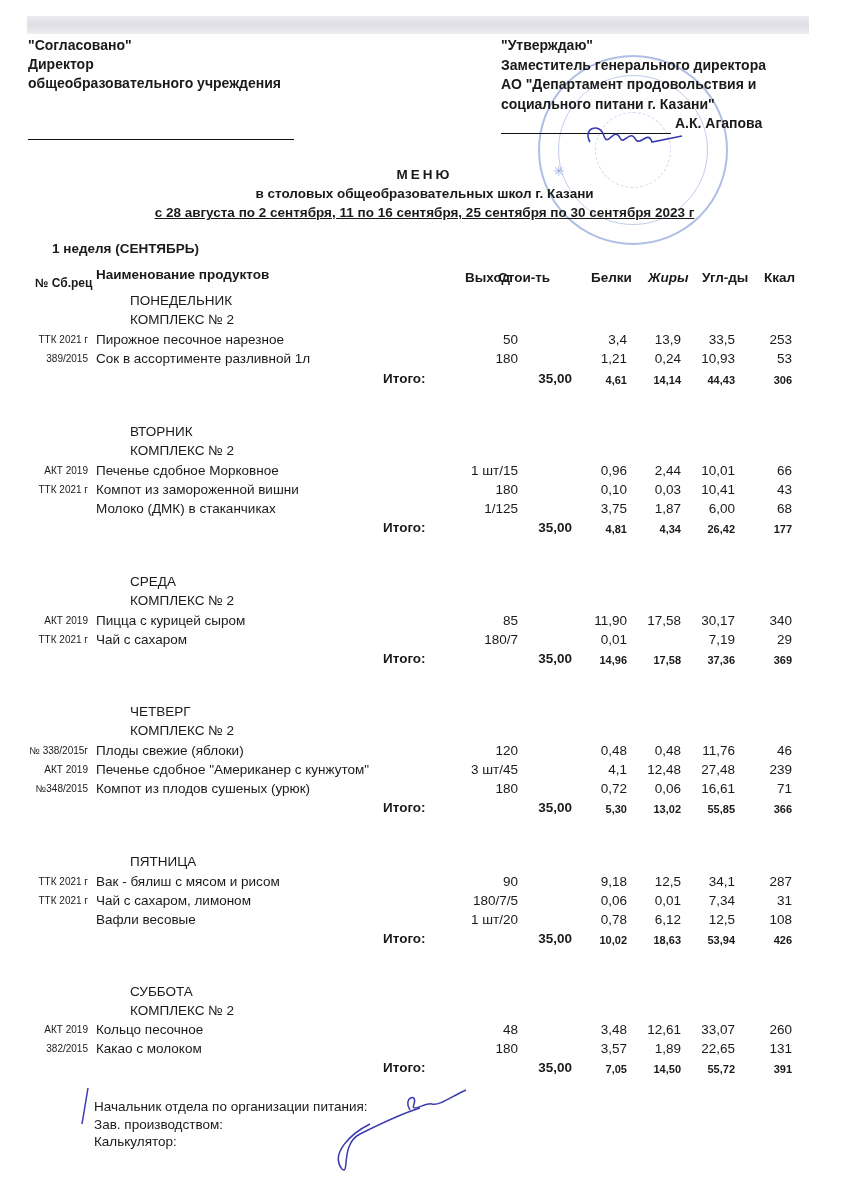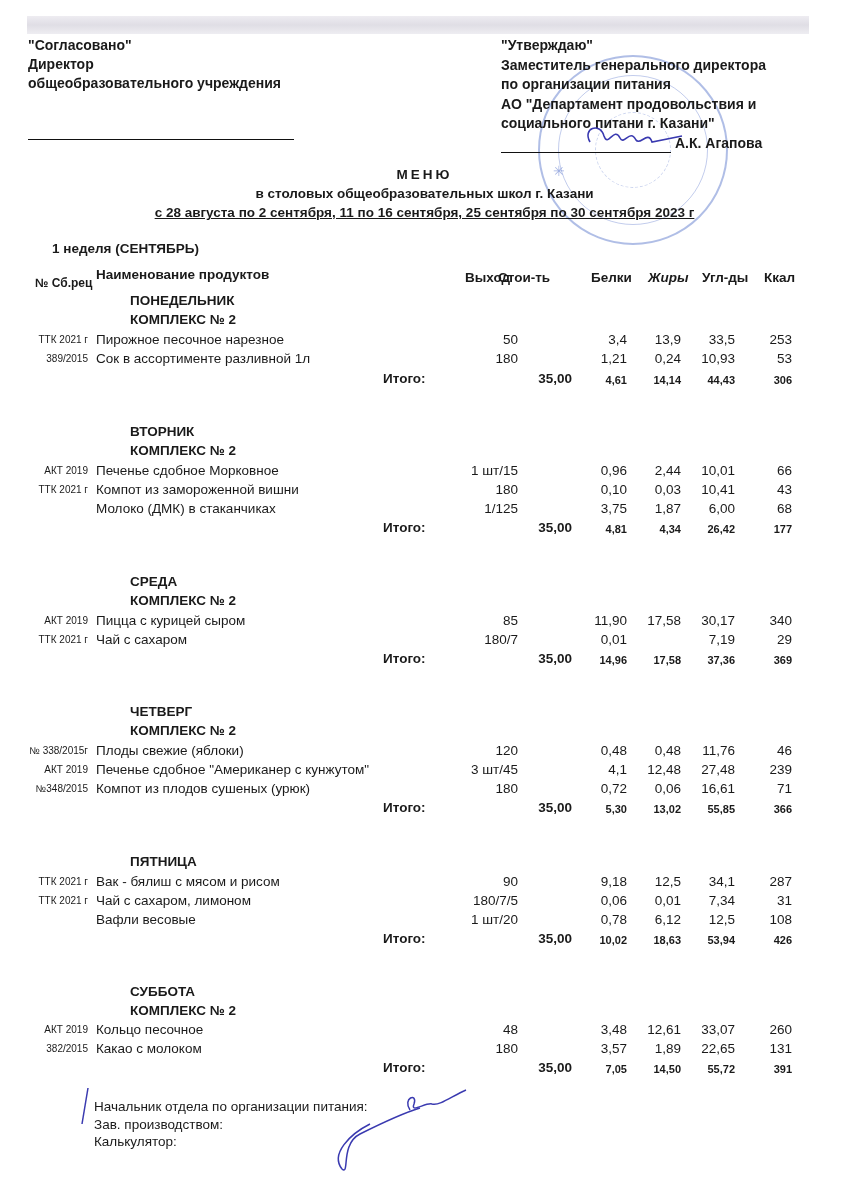--- a/index.html
+++ b/index.html
@@ -21,21 +21,21 @@
   .stamp-star { position:absolute; left:553px; top:163px; color:rgba(80,110,200,.55); font-size:14px; }
   .sig1 { position:absolute; left:578px; top:118px; }
   .title { position:absolute; left:0; width:849px; text-align:center; font-weight:bold; font-size:13.5px; }
   .t1 { top:167px; letter-spacing:3px; }
   .t2 { top:186px; }
   .t3 { top:205px;text-decoration:underline; }
   .week { position:absolute; left:52px; top:241px; font-weight:bold; font-size:13.5px; }
   .colhdr { position:absolute; top:267px; left:0; width:849px; height:24px; font-weight:bold; font-size:13.5px; }
   .colhdr span { position:absolute; }
   .section { position:absolute; left:0; width:849px; }
-  .day { position:absolute; left:96px; font-weight:bold; font-size:13.5px;padding-left:34px; }
+  .day { position:absolute; left:96px; font-weight:normal; font-size:13.5px;padding-left:34px; }
   .row { position:absolute; left:0; width:849px; height:19px; font-size:13.5px; }
   .row span { position:absolute; white-space:nowrap; }
   .ref { font-size:10px; right:761px; text-align:right; top:2px; }
   .name { left:96px; }
   .num { text-align:right; }
   .c-out { right:331px; }
   .c-cost { right:277px; }
   .c-b { right:222px; }
   .c-j { right:168px; }
   .c-u { right:114px; }
@@ -58,21 +58,20 @@
   <div>общеобразовательного учреждения</div>
   <div class="sigline"></div>
 </div>
 
 <div class="stamp"></div>
 <div class="stamp-star">✳</div>
 
 <div class="hdr-right">
   <div>"Утверждаю"</div>
   <div>Заместитель генерального директора</div>
-  <div>по организации питания</div>
   <div>АО "Департамент продовольствия и</div>
   <div>социального питани г. Казани"</div>
   <div class="sigrow">
     <span class="line"></span>
     <span>А.К. Агапова</span>
   </div>
 </div>
 
 <svg class="sig1" width="110" height="40">
   <path d="M12 24 C 4 10, 22 4, 26 18 C 30 30, 36 8, 42 20 C 46 28, 52 10, 58 22 C 62 28, 70 12, 74 24 L 104 18" fill="none" stroke="#3a3ab0" stroke-width="1.6"></path>

